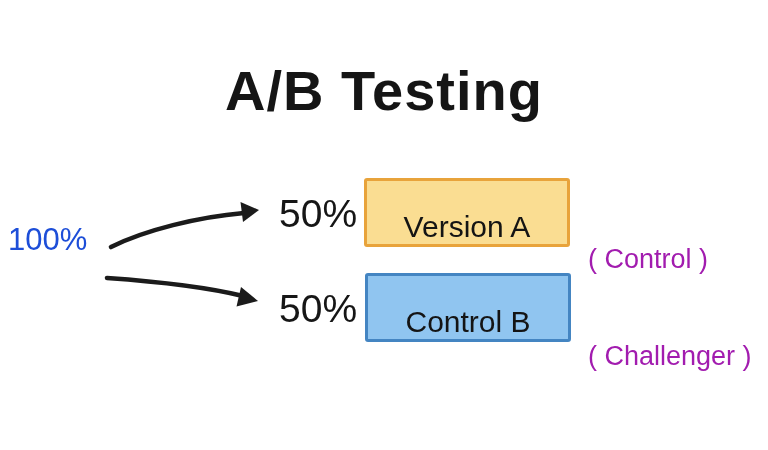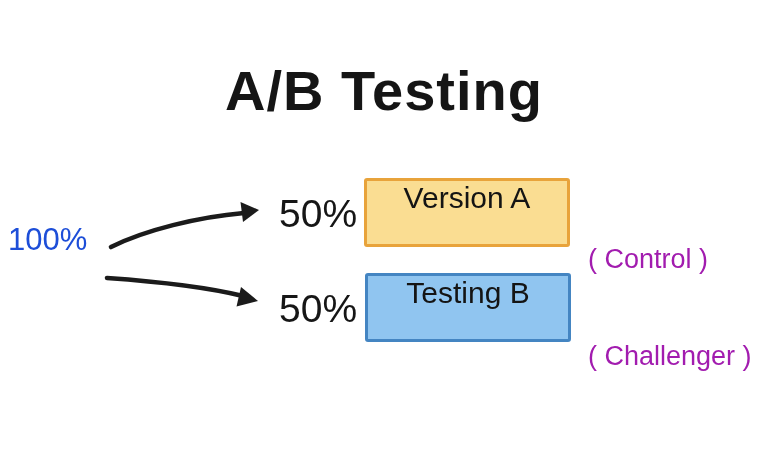--- a/index.html
+++ b/index.html
@@ -44,21 +44,21 @@
   }
   .percent-a { left: 279px; top: 192px; }
   .percent-b { left: 279px; top: 287px; }
   .version-box {
     position: absolute;
     width: 206px;
     height: 69px;
     border: 3px solid;
     border-radius: 3px;
     display: flex;
-    align-items: flex-start;
+    align-items: flex-end;
     justify-content: center;
     font-size: 30px;
     font-weight: 500;
     color: #141414;
   }
   .box-a { left: 364px; top: 178px; }
   .box-b { left: 365px; top: 273px; }
   .role-label {
     position: absolute;
     font-size: 27px;
@@ -95,17 +95,17 @@
   </svg>
 
   <div class="percent percent-a">50%</div>
   <div class="version-box box-a" style="background-color: rgb(250, 221, 146); border-color: rgb(232, 163, 59);">
     <span>Version A</span>
   </div>
   <div class="role-label role-a">( Control )</div>
 
   <div class="percent percent-b">50%</div>
   <div class="version-box box-b" style="background-color: rgb(144, 197, 240); border-color: rgb(68, 133, 194);">
-    <span>Testing B</span>
+    <span>Control B</span>
   </div>
   <div class="role-label role-b">( Challenger )</div>
 
 </div>
 
 </body></html>

